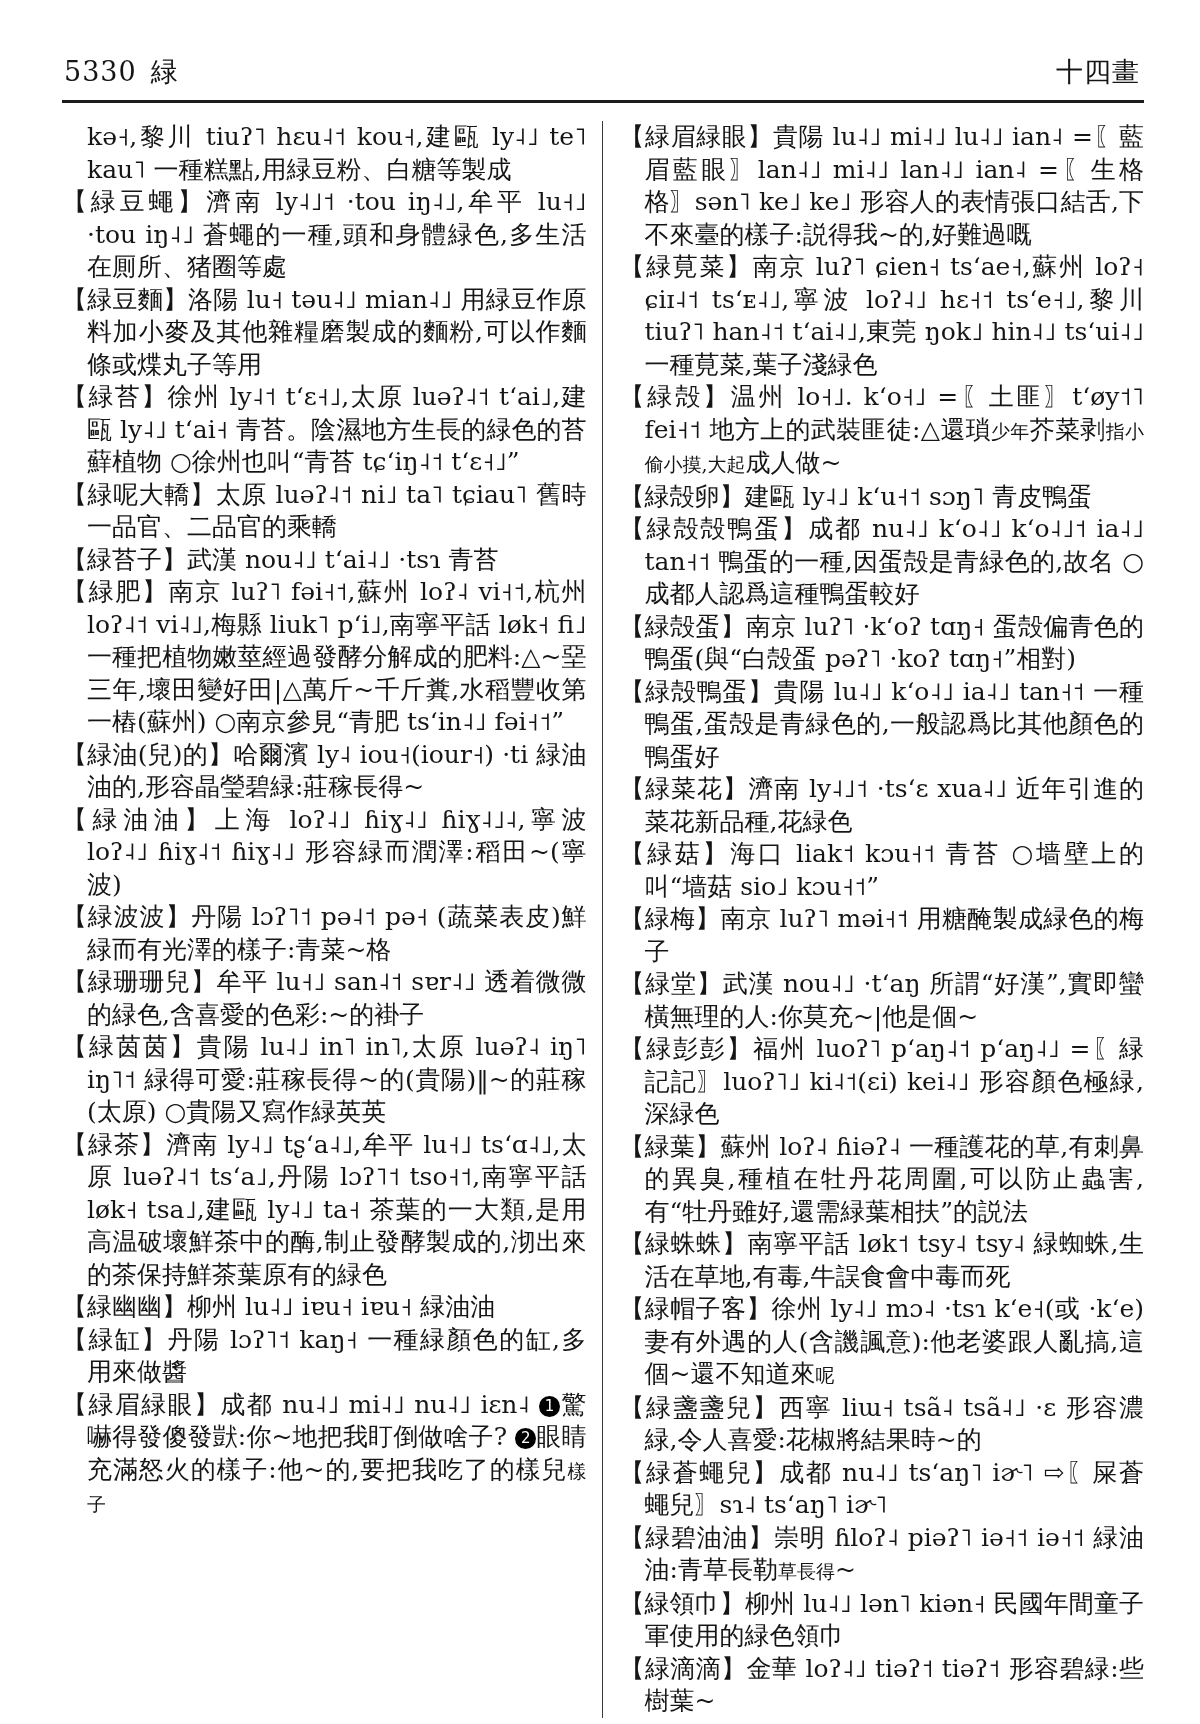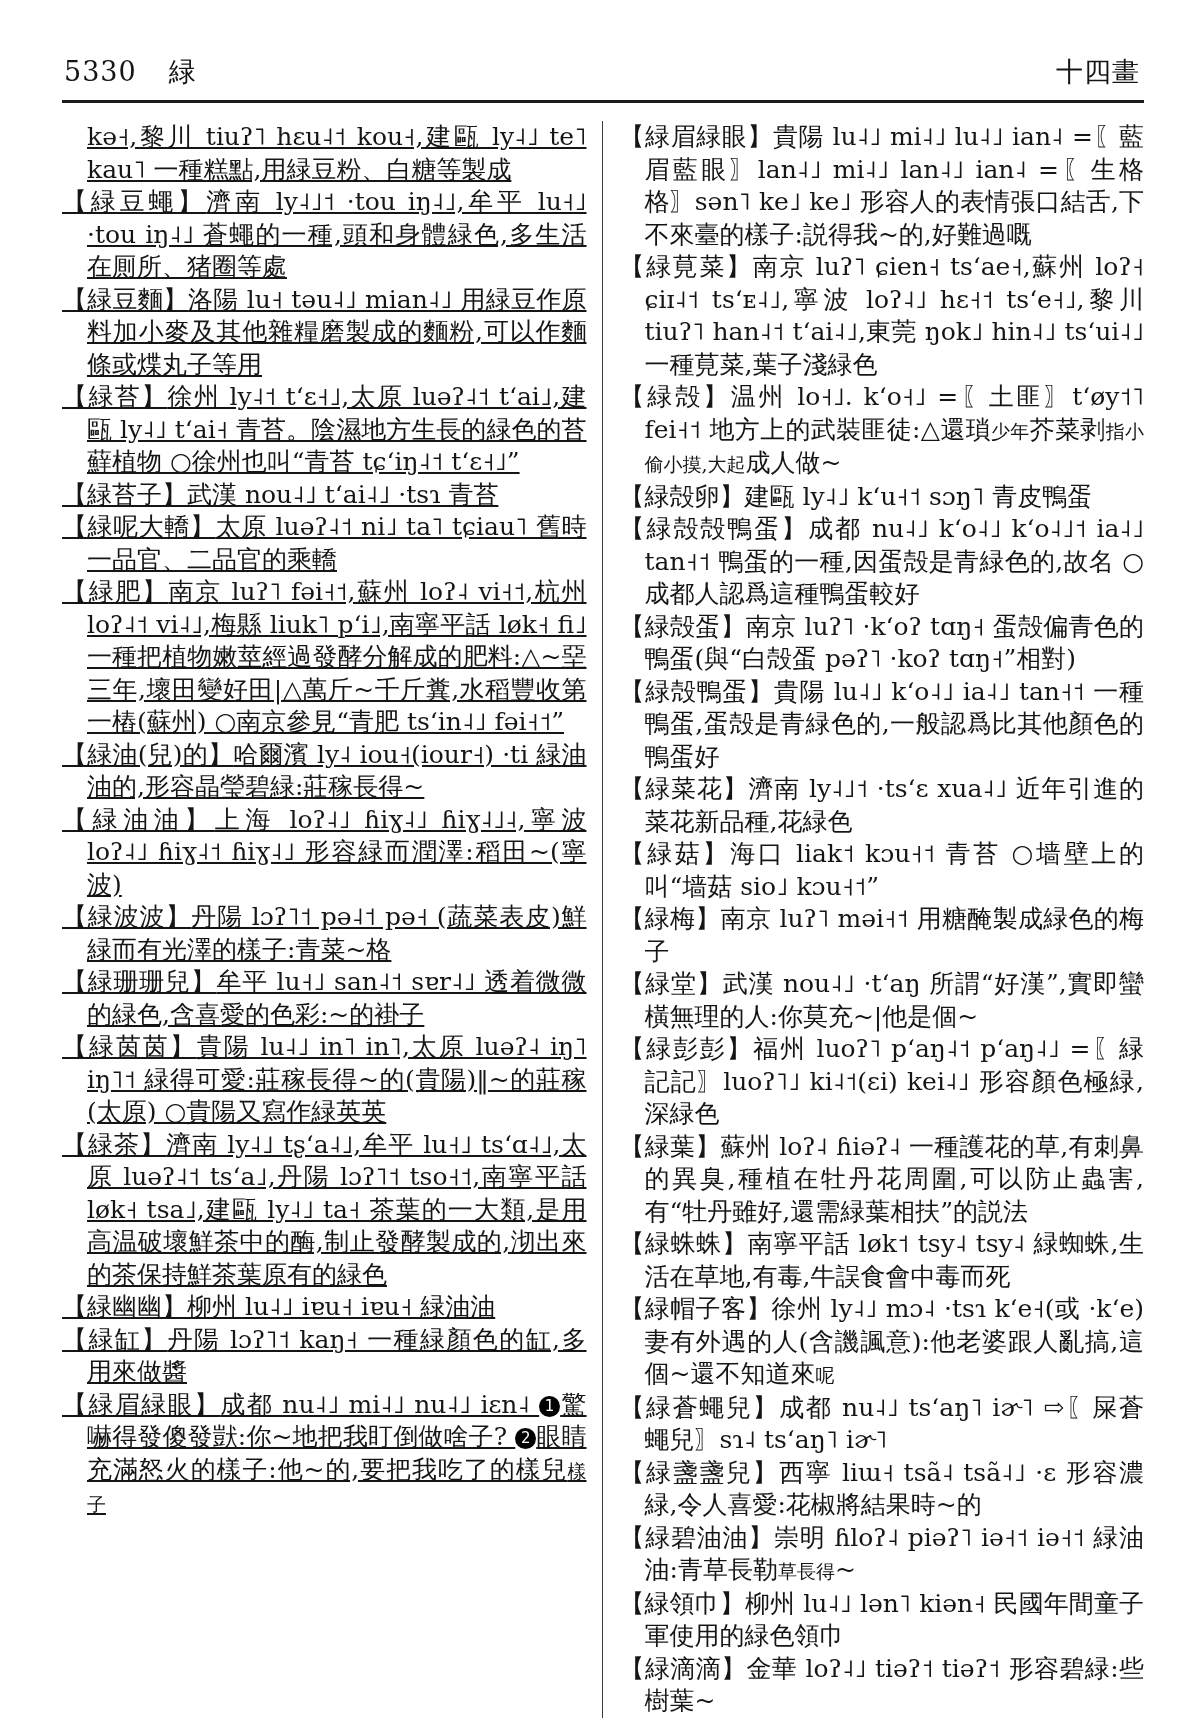--- a/index.html
+++ b/index.html
@@ -7,25 +7,25 @@
     width:1200px;height:1724px;
     background:#ffffff;color:#151515;
     font-family:"DejaVu Serif","DejaVu Sans",serif;
     overflow:hidden;
   }
   .sheet{padding:54px 56px 0 62px;}
   .header{
     display:flex;justify-content:space-between;align-items:baseline;
     font-size:27px;letter-spacing:1px;padding:0 4px 0 2px;
   }
-  .header .left{display:flex;gap:32px;align-items:baseline;text-align:center;}
+  .header .left{display:flex;gap:14px;align-items:baseline;text-align:center;}
   .rule{border-bottom:3px solid #1c1c1c;margin-top:10px;}
   .columns{display:flex;margin-top:18px;}
   .col{width:50%;font-size:25px;line-height:32.5px;text-align:justify;}
-  .col.left{padding-right:15px;border-right:1.5px solid #3a3a3a;text-decoration:underline;}
+  .col.left{padding-right:15px;border-right:1.5px solid #3a3a3a;}
   .col.right{padding-left:17px;}
   .entry{padding-left:25px;text-indent:-25px;}
   .entry.cont{text-indent:0;}
   .head{letter-spacing:0;margin-top:40px;}
   .small{font-size:19px;}
   .circled{
     display:inline-block;width:21px;height:21px;line-height:21px;
     background:#000;color:#fff;border-radius:50%;
     text-align:center;font-size:15px;text-indent:0;
     vertical-align:2px;font-family:"DejaVu Sans",sans-serif;
@@ -42,22 +42,22 @@
     </div>
     <span>十四畫</span>
   </div>
   <div class="rule"></div>
   <div class="columns">
     <div class="col left">
         <div class="entry cont"><span>kə˧,黎川 tiuʔ˥ hɛu˨˦ kou˧,建甌 ly˨˩ te˥ kau˥ 一種糕點,用緑豆粉、白糖等製成</span></div>
         <div class="entry"><span class="head">【緑豆蠅】</span><span>濟南 ly˨˩˦ ·tou iŋ˨˩,牟平 lu˧˩ ·tou iŋ˨˩ 蒼蠅的一種,頭和身體緑色,多生活在厠所、猪圈等處</span></div>
         <div class="entry"><span class="head">【緑豆麵】</span><span>洛陽 lu˧ təu˨˩ mian˨˩ 用緑豆作原料加小麥及其他雜糧磨製成的麵粉,可以作麵條或煠丸子等用</span></div>
         <div class="entry"><span class="head">【緑苔】</span><span>徐州 ly˨˦ tʻɛ˧˩,太原 luəʔ˨˦ tʻai˩,建甌 ly˨˩ tʻai˧ 青苔。陰濕地方生長的緑色的苔蘚植物 ○徐州也叫“青苔 tɕʻiŋ˨˦ tʻɛ˧˩”</span></div>
+        <div class="entry"><span class="head">【緑呢大轎】</span><span>太原 luəʔ˨˦ ni˩ ta˥ tɕiau˥ 舊時一品官、二品官的乘轎</span></div>
         <div class="entry"><span class="head">【緑苔子】</span><span>武漢 nou˨˩ tʻai˨˩ ·tsɿ 青苔</span></div>
-        <div class="entry"><span class="head">【緑呢大轎】</span><span>太原 luəʔ˨˦ ni˩ ta˥ tɕiau˥ 舊時一品官、二品官的乘轎</span></div>
         <div class="entry"><span class="head">【緑肥】</span><span>南京 luʔ˥ fəi˧˦,蘇州 loʔ˨ vi˧˦,杭州 loʔ˨˦ vi˨˩,梅縣 liuk˥ pʻi˩,南寧平話 løk˧ fi˩ 一種把植物嫩莖經過發酵分解成的肥料:△~堊三年,壞田變好田|△萬斤~千斤糞,水稻豐收第一樁(蘇州) ○南京參見“青肥 tsʻin˨˩ fəi˧˦”</span></div>
         <div class="entry"><span class="head">【緑油(兒)的】</span><span>哈爾濱 ly˨ iou˧(iour˧) ·ti 緑油油的,形容晶瑩碧緑:莊稼長得~</span></div>
         <div class="entry"><span class="head">【緑油油】</span><span>上海 loʔ˨˩ ɦiɣ˨˩ ɦiɣ˨˩˨,寧波 loʔ˨˩ ɦiɣ˨˦ ɦiɣ˨˩ 形容緑而潤澤:稻田~(寧波)</span></div>
         <div class="entry"><span class="head">【緑波波】</span><span>丹陽 lɔʔ˥˦ pə˨˦ pə˧ (蔬菜表皮)鮮緑而有光澤的樣子:青菜~格</span></div>
         <div class="entry"><span class="head">【緑珊珊兒】</span><span>牟平 lu˧˩ san˨˦ sɐr˨˩ 透着微微的緑色,含喜愛的色彩:~的褂子</span></div>
         <div class="entry"><span class="head">【緑茵茵】</span><span>貴陽 lu˨˩ in˥ in˥,太原 luəʔ˨ iŋ˥ iŋ˥˦ 緑得可愛:莊稼長得~的(貴陽)‖~的莊稼(太原) ○貴陽又寫作緑英英</span></div>
         <div class="entry"><span class="head">【緑茶】</span><span>濟南 ly˨˩ tʂʻa˨˩,牟平 lu˧˩ tsʻɑ˨˩,太原 luəʔ˨˦ tsʻa˩,丹陽 lɔʔ˥˦ tso˧˦,南寧平話 løk˧ tsa˩,建甌 ly˨˩ ta˧ 茶葉的一大類,是用高温破壞鮮茶中的酶,制止發酵製成的,沏出來的茶保持鮮茶葉原有的緑色</span></div>
         <div class="entry"><span class="head">【緑幽幽】</span><span>柳州 lu˨˩ iɐu˧ iɐu˧ 緑油油</span></div>
         <div class="entry"><span class="head">【緑缸】</span><span>丹陽 lɔʔ˥˦ kaŋ˧ 一種緑顏色的缸,多用來做醬</span></div>
         <div class="entry"><span class="head">【緑眉緑眼】</span><span>成都 nu˨˩ mi˨˩ nu˨˩ iɛn˨ </span><span class="circled">1</span><span>驚嚇得發傻發獃:你~地把我盯倒做啥子? </span><span class="circled">2</span><span>眼睛充滿怒火的樣子:他~的,要把我吃了的樣兒</span><span class="small">樣子</span></div>
@@ -71,20 +71,20 @@
         <div class="entry"><span class="head">【緑殻蛋】</span><span>南京 luʔ˥ ·kʻoʔ tɑŋ˧ 蛋殻偏青色的鴨蛋(與“白殻蛋 pəʔ˥ ·koʔ tɑŋ˧”相對)</span></div>
         <div class="entry"><span class="head">【緑殻鴨蛋】</span><span>貴陽 lu˨˩ kʻo˨˩ ia˨˩ tan˧˦ 一種鴨蛋,蛋殻是青緑色的,一般認爲比其他顏色的鴨蛋好</span></div>
         <div class="entry"><span class="head">【緑菜花】</span><span>濟南 ly˨˩˦ ·tsʻɛ xua˨˩ 近年引進的菜花新品種,花緑色</span></div>
         <div class="entry"><span class="head">【緑菇】</span><span>海口 liak˦ kɔu˧˦ 青苔 ○墙壁上的叫“墙菇 sio˩ kɔu˧˦”</span></div>
         <div class="entry"><span class="head">【緑梅】</span><span>南京 luʔ˥ məi˧˦ 用糖醃製成緑色的梅子</span></div>
         <div class="entry"><span class="head">【緑堂】</span><span>武漢 nou˨˩ ·tʻaŋ 所謂“好漢”,實即蠻橫無理的人:你莫充~|他是個~</span></div>
         <div class="entry"><span class="head">【緑彭彭】</span><span>福州 luoʔ˥ pʻaŋ˨˦ pʻaŋ˨˩ =〖緑記記〗luoʔ˥˩ ki˨˦(ɛi) kei˨˩ 形容顏色極緑,深緑色</span></div>
         <div class="entry"><span class="head">【緑葉】</span><span>蘇州 loʔ˨ ɦiəʔ˨ 一種護花的草,有刺鼻的異臭,種植在牡丹花周圍,可以防止蟲害,有“牡丹雖好,還需緑葉相扶”的説法</span></div>
         <div class="entry"><span class="head">【緑蛛蛛】</span><span>南寧平話 løk˦ tsy˨ tsy˨ 緑蜘蛛,生活在草地,有毒,牛誤食會中毒而死</span></div>
         <div class="entry"><span class="head">【緑帽子客】</span><span>徐州 ly˨˩ mɔ˨ ·tsɿ kʻe˧(或 ·kʻe) 妻有外遇的人(含譏諷意):他老婆跟人亂搞,這個~還不知道來</span><span class="small">呢</span></div>
+        <div class="entry"><span class="head">【緑盞盞兒】</span><span>西寧 liɯ˧ tsã˨ tsã˨˩ ·ɛ 形容濃緑,令人喜愛:花椒將結果時~的</span></div>
         <div class="entry"><span class="head">【緑蒼蠅兒】</span><span>成都 nu˨˩ tsʻaŋ˥ iɚ˥ ⇨〖屎蒼蠅兒〗sɿ˨ tsʻaŋ˥ iɚ˥</span></div>
-        <div class="entry"><span class="head">【緑盞盞兒】</span><span>西寧 liɯ˧ tsã˨ tsã˨˩ ·ɛ 形容濃緑,令人喜愛:花椒將結果時~的</span></div>
         <div class="entry"><span class="head">【緑碧油油】</span><span>崇明 ɦloʔ˨ piəʔ˥ iə˧˦ iə˧˦ 緑油油:青草長勒</span><span class="small">草長得</span><span>~</span></div>
         <div class="entry"><span class="head">【緑領巾】</span><span>柳州 lu˨˩ lən˥ kiən˧ 民國年間童子軍使用的緑色領巾</span></div>
         <div class="entry"><span class="head">【緑滴滴】</span><span>金華 loʔ˨˩ tiəʔ˦ tiəʔ˦ 形容碧緑:些樹葉~</span></div>
       </div>
   </div>
 </div>
 
 </body></html>

